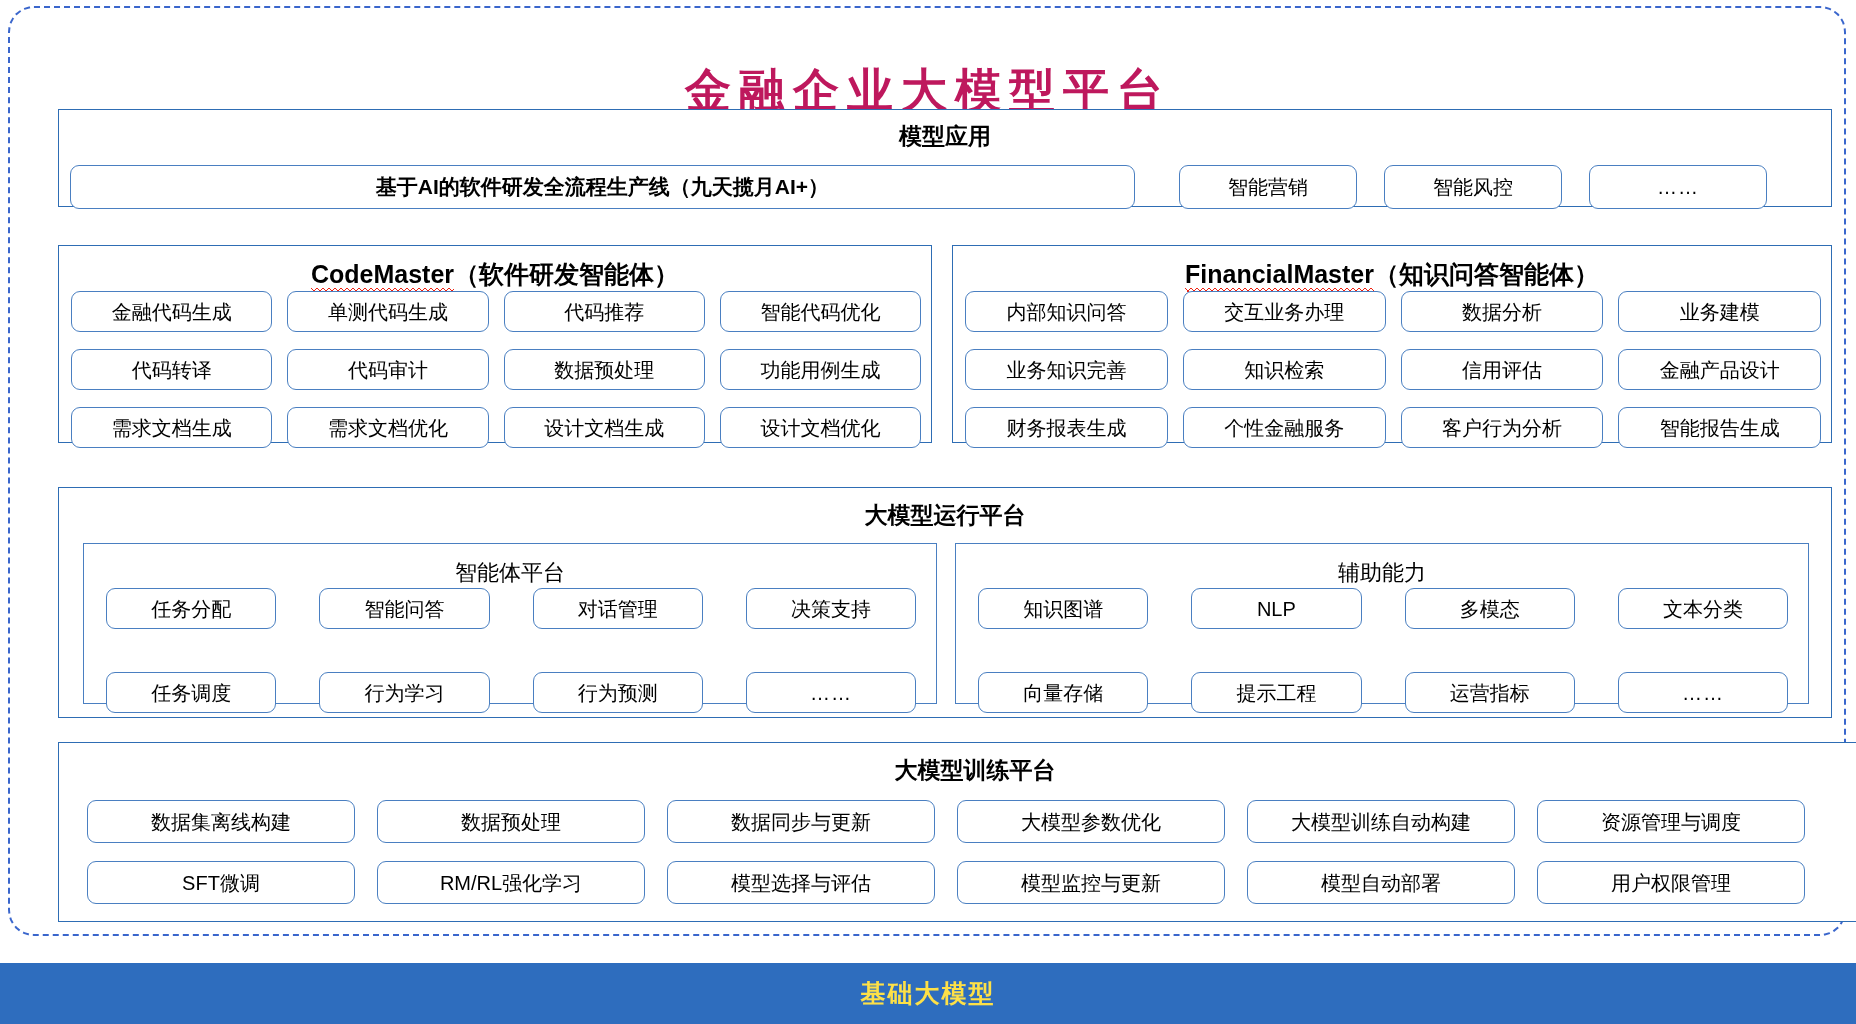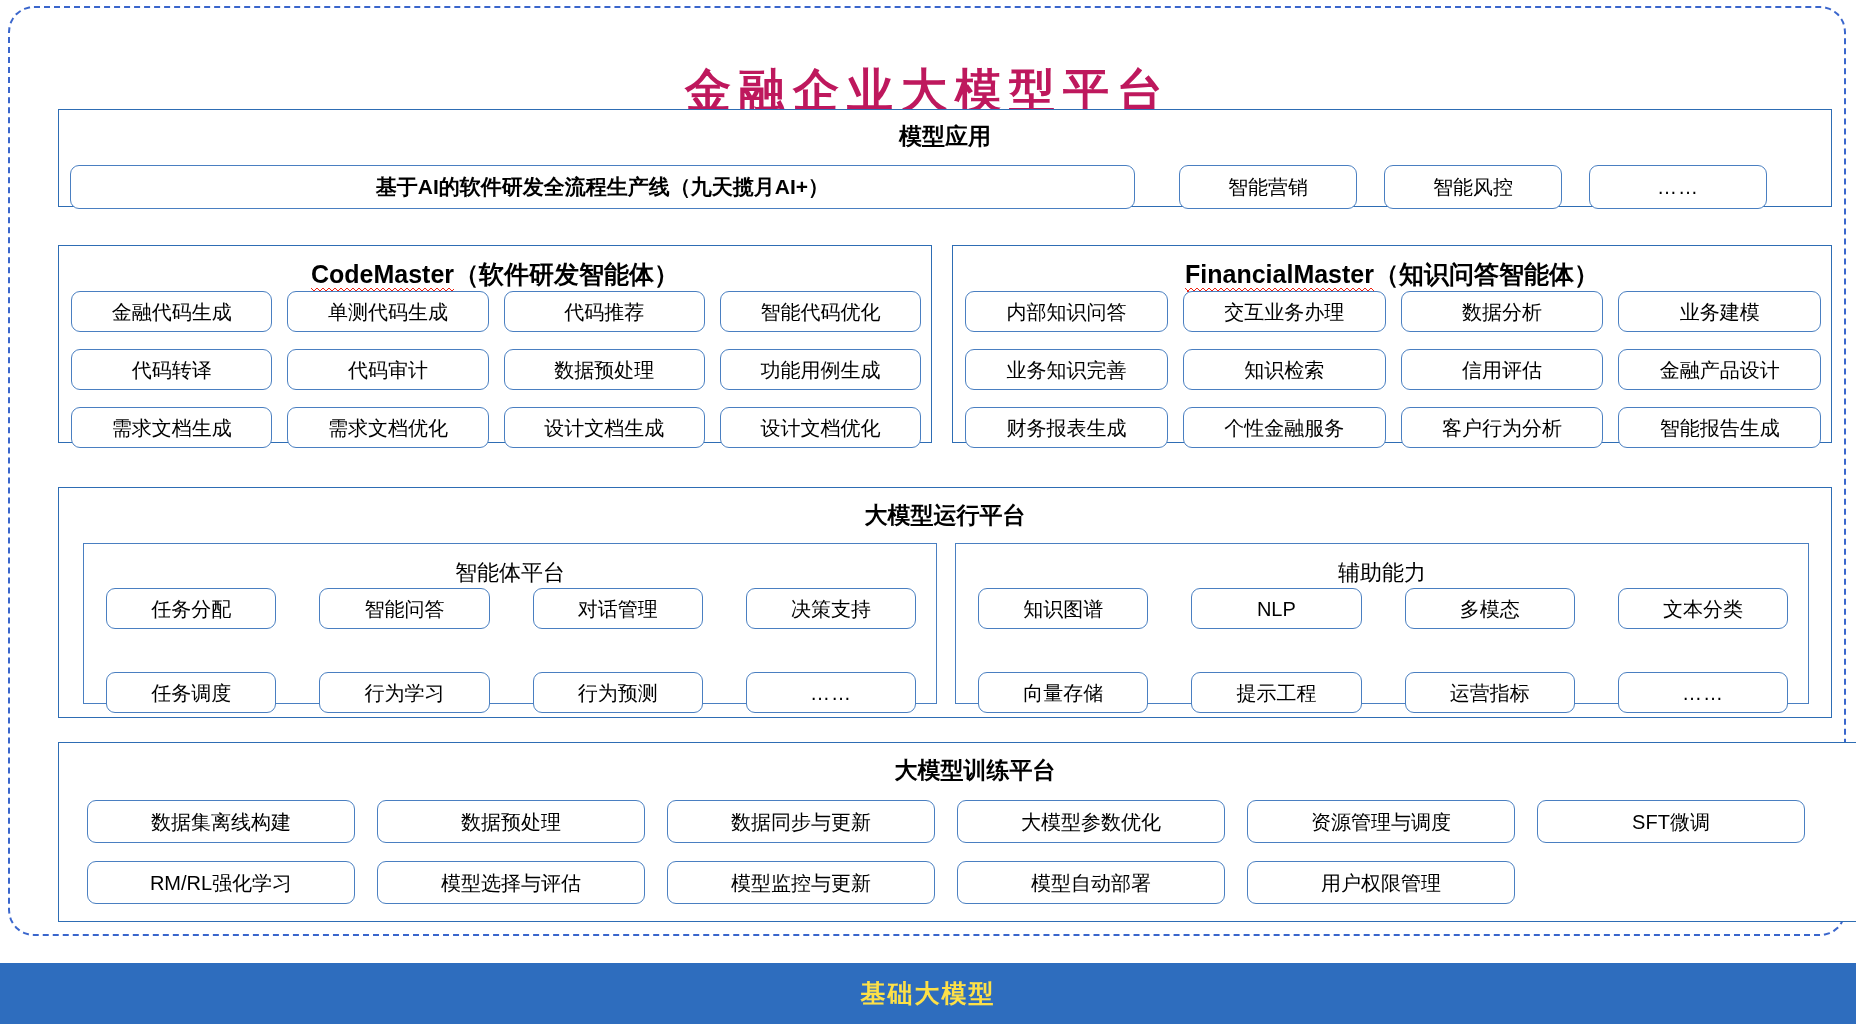--- a/index.html
+++ b/index.html
@@ -290,20 +290,21 @@
   </div>
 </div>
 
 <div class="section" id="sec-train">
   <div class="section-title">大模型训练平台</div>
   <div class="train-grid">
     <div class="pill">数据集离线构建</div>
     <div class="pill">数据预处理</div>
     <div class="pill">数据同步与更新</div>
     <div class="pill">大模型参数优化</div>
+    <div class="pill">大模型训练自动构建</div>
     <div class="pill">资源管理与调度</div>
     <div class="pill">SFT微调</div>
     <div class="pill">RM/RL强化学习</div>
     <div class="pill">模型选择与评估</div>
     <div class="pill">模型监控与更新</div>
     <div class="pill">模型自动部署</div>
     <div class="pill">用户权限管理</div>
   </div>
 </div>
 

